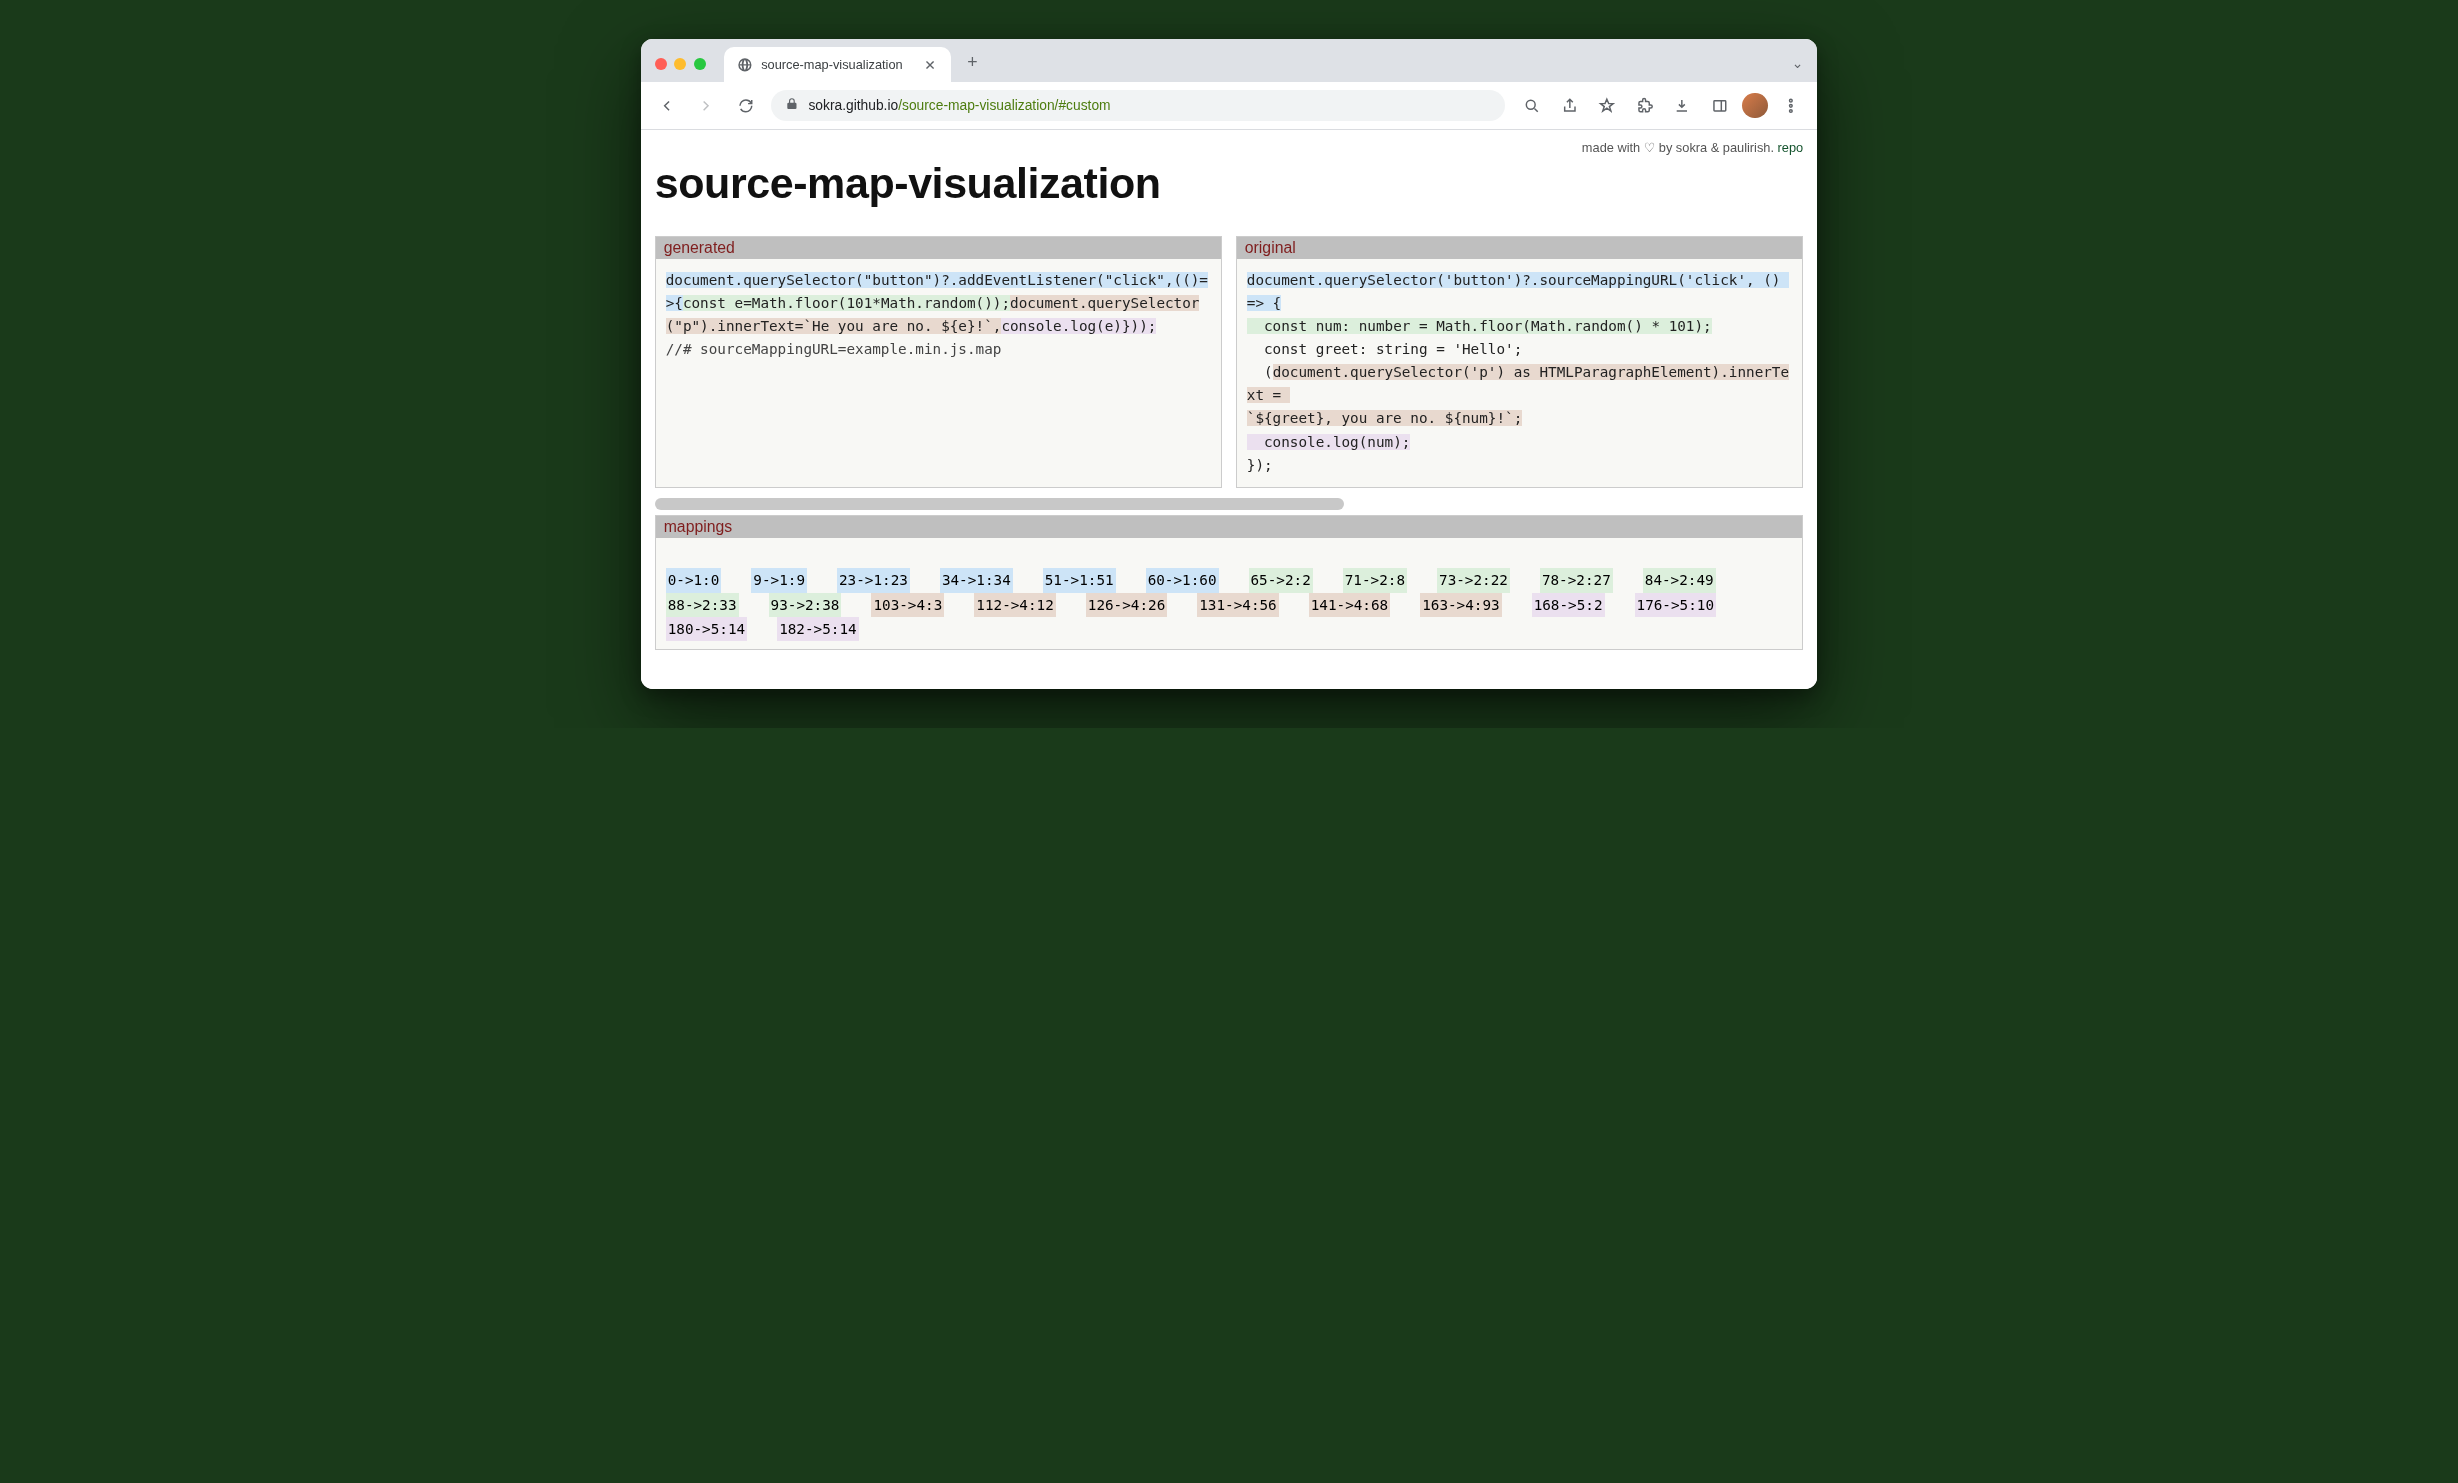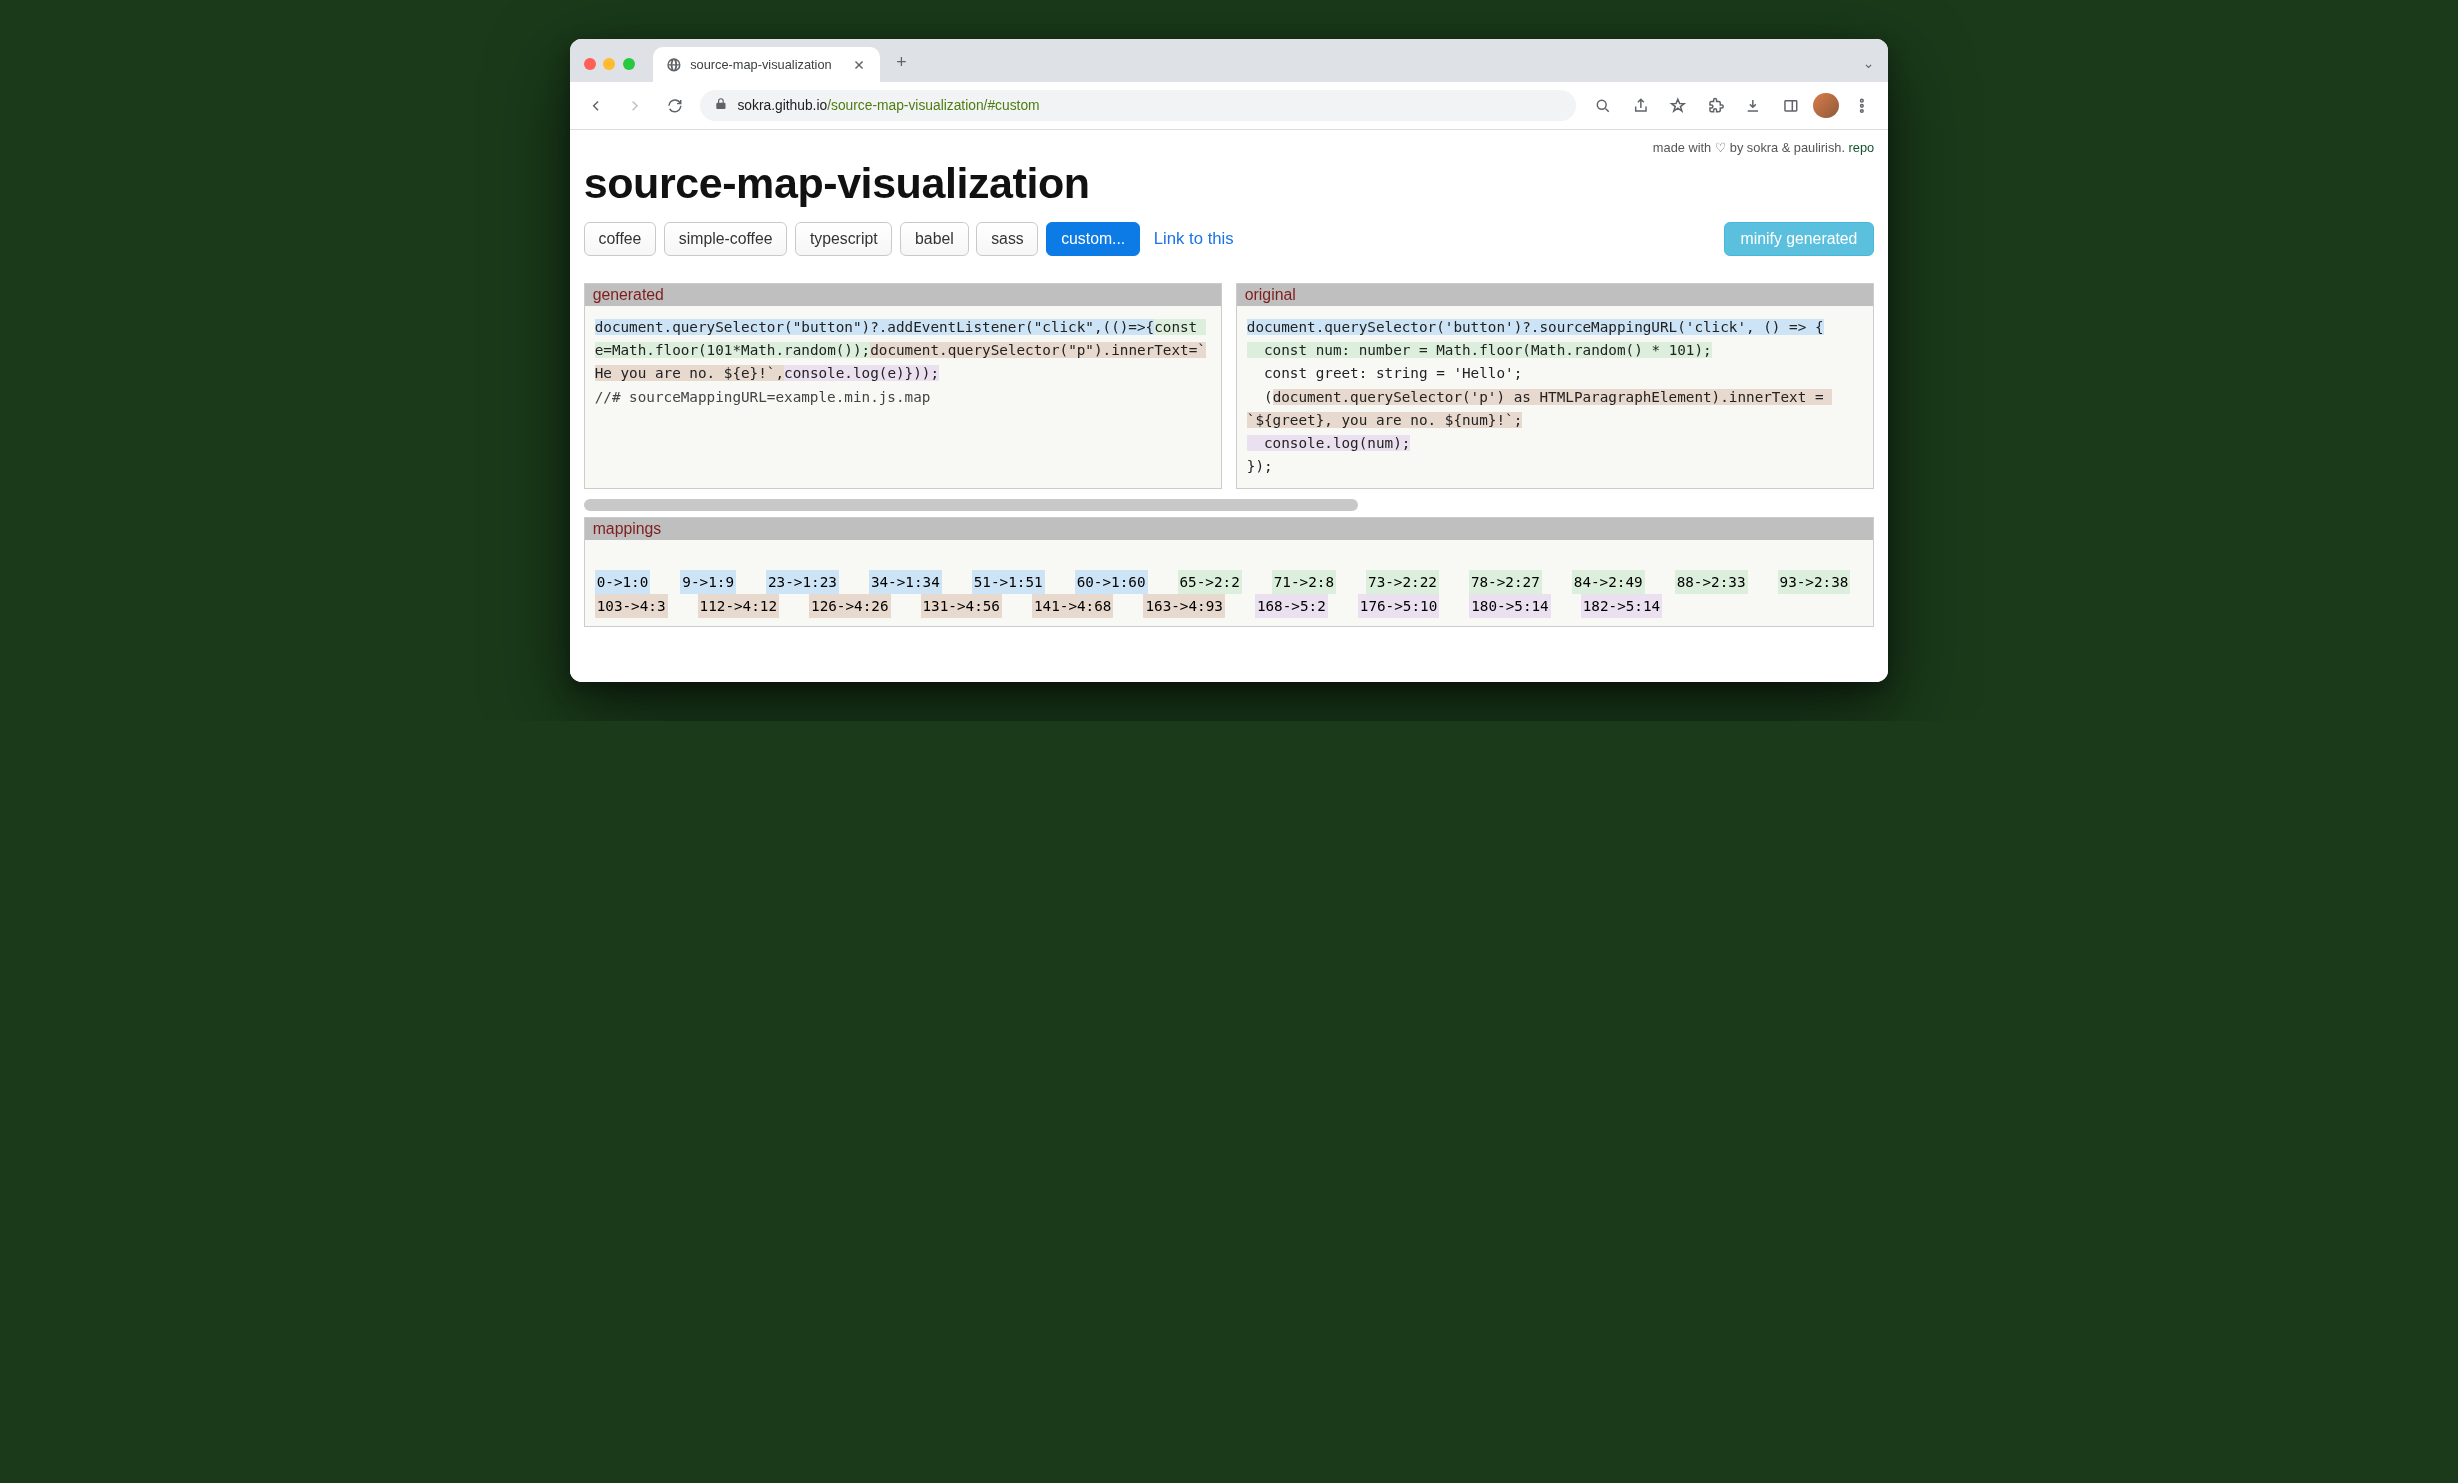--- a/index.html
+++ b/index.html
@@ -3,21 +3,21 @@
 <meta charset="utf-8">
 <style>
   * { box-sizing: border-box; }
   body {
     margin: 0;
     padding: 39px;
     background: #1a3a1a;
     font-family: -apple-system, BlinkMacSystemFont, "Segoe UI", Helvetica, Arial, sans-serif;
   }
   .browser-window {
-    width: 1318px;
+    width: 1176px;
     margin: 0 auto;
     background: #fff;
     border-radius: 11.8px;
     box-shadow: 0 29.6px 79px rgba(0,0,0,0.55), 0 7.9px 19.7px rgba(0,0,0,0.35);
     overflow: hidden;
   }
   
   .titlebar {
     background: #dee1e6;
     display: flex;
@@ -292,31 +292,20 @@
     </div>
   </div>
 
   <div class="page">
     <div class="made-with">
       <span>made with </span><span>♡</span><span> by sokra &amp; paulirish. </span><a class="repo">repo</a>
     </div>
 
     <h1 class="page-title">source-map-visualization</h1>
 
-    <div class="buttons-row" id="nav-row">
-
-      <button class="nav-btn">coffee</button>
-        <button class="nav-btn">simple-coffee</button>
-        <button class="nav-btn">typescript</button>
-        <button class="nav-btn">babel</button>
-        <button class="nav-btn">sass</button>
-        <button class="nav-btn active">custom...</button>
-        <a class="link-to-this">Link to this</a>
-      <button class="minify-btn">minify generated</button>
-    </div>
 
     <div class="panels">
       <div class="panel">
         <div class="panel-title">generated</div>
         <div class="code" id="generated-code"><span class="hl-blue">document.</span><span class="hl-blue">querySelector("button")?.</span><span class="hl-blue">addEventListener("click",</span><span class="hl-blue">(()=&gt;{</span><span class="hl-green">const e=</span><span class="hl-green">Math.</span><span class="hl-green">floor(</span><span class="hl-green">101*</span><span class="hl-green">Math.</span><span class="hl-green">random());</span><span class="hl-brown">document.</span><span class="hl-brown">querySelector("p").</span><span class="hl-brown">innerText=</span><span class="hl-brown">`He you are no. ${</span><span class="hl-brown">e}!`,</span><span class="hl-purple">console.</span><span class="hl-purple">log(</span><span class="hl-purple">e)}));</span><br><span class="dim">//# sourceMappingURL=example.min.js.map</span></div>
       </div>
       <div class="panel">
         <div class="panel-title">original</div>
         <div class="code" id="original-code"><span class="hl-blue">document.</span><span class="hl-blue">querySelector('button')?.</span><span class="hl-blue">sourceMappingURL('click', </span><span class="hl-blue">() =&gt; {</span>
 <span class="hl-green">  const </span><span class="hl-green">num: number </span><span class="hl-green">= </span><span class="hl-green">Math.</span><span class="hl-green">floor(</span><span class="hl-green">Math.</span><span class="hl-green">random() * </span><span class="hl-green">101);</span>

